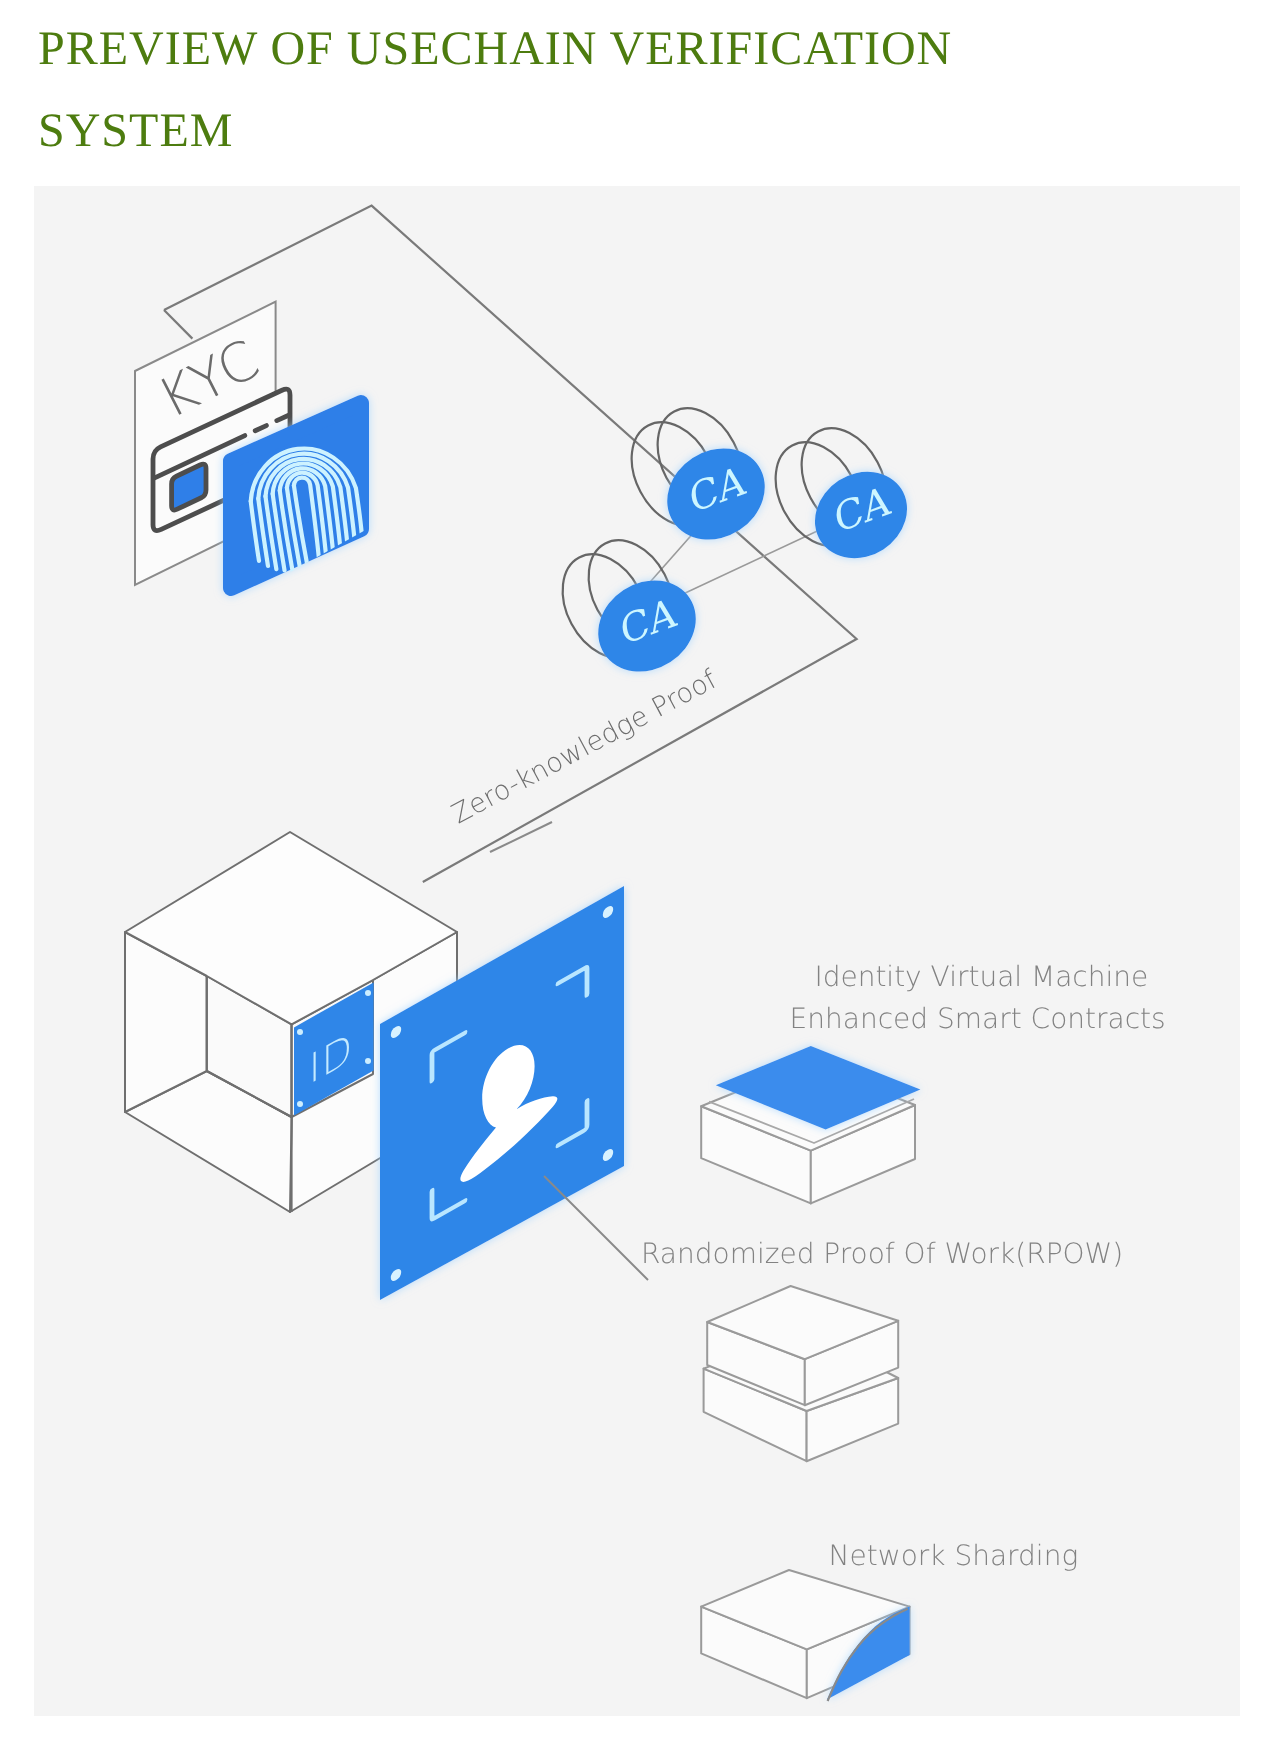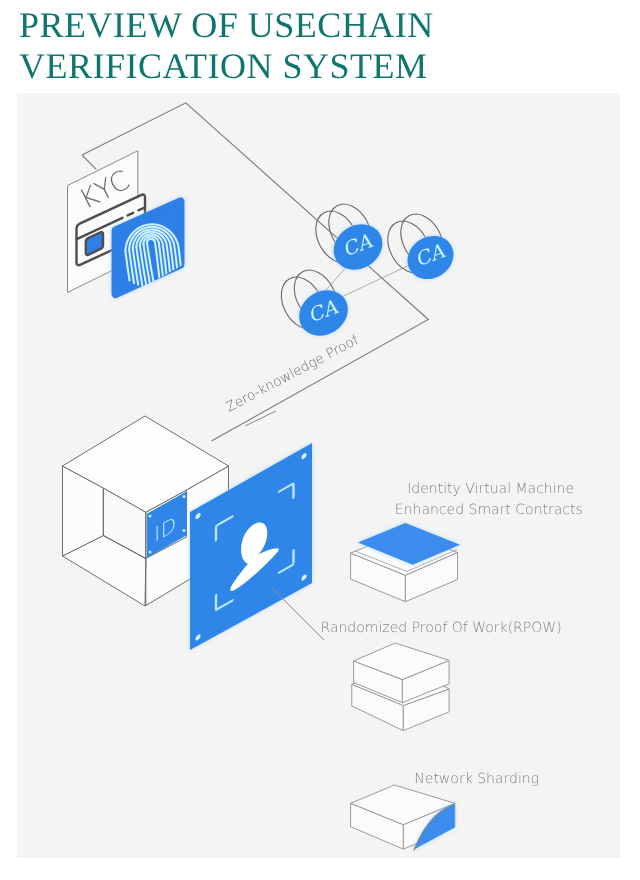--- a/index.html
+++ b/index.html
@@ -2,22 +2,22 @@
 <html><head>
 <meta charset="utf-8">
 <style>
   html,body{margin:0;padding:0;-webkit-font-smoothing:antialiased;
             text-rendering:geometricPrecision;}
   *{-webkit-font-smoothing:antialiased;}
   body{width:640px;height:880px;background:#ffffff;
        font-family:"Liberation Sans",sans-serif;overflow:hidden;}
   .page{position:relative;width:640px;height:880px;opacity:0.999;}
   .title{position:absolute;left:19px;top:5px;width:560px;
-         font-family:"Liberation Serif",serif;font-size:36px;line-height:41px;
-         color:#0f766e;letter-spacing:0.5px;}
+         font-family:"Liberation Serif",serif;font-size:24px;line-height:41px;
+         color:#4d7c0f;letter-spacing:0.5px;}
   .figure{position:absolute;left:17px;top:93px;width:603px;height:765px;
           background:#f4f4f4;}
   svg{display:block;}
   .kyclabel{font-family:"DejaVu Sans",sans-serif;font-weight:300;font-size:27px;
             fill:#6b6b6b;letter-spacing:0px;}
   .ca-txt{font-family:"DejaVu Serif",serif;font-weight:400;font-size:19.5px;
           font-style:italic;fill:#cdf6ff;}
   .zkp{font-family:"DejaVu Sans",sans-serif;font-weight:300;font-size:13.5px;
        fill:#6d6d6d;}
   .idtxt{font-family:"DejaVu Sans",sans-serif;font-weight:300;font-size:20px;fill:#c4eaff;letter-spacing:0.5px;}

